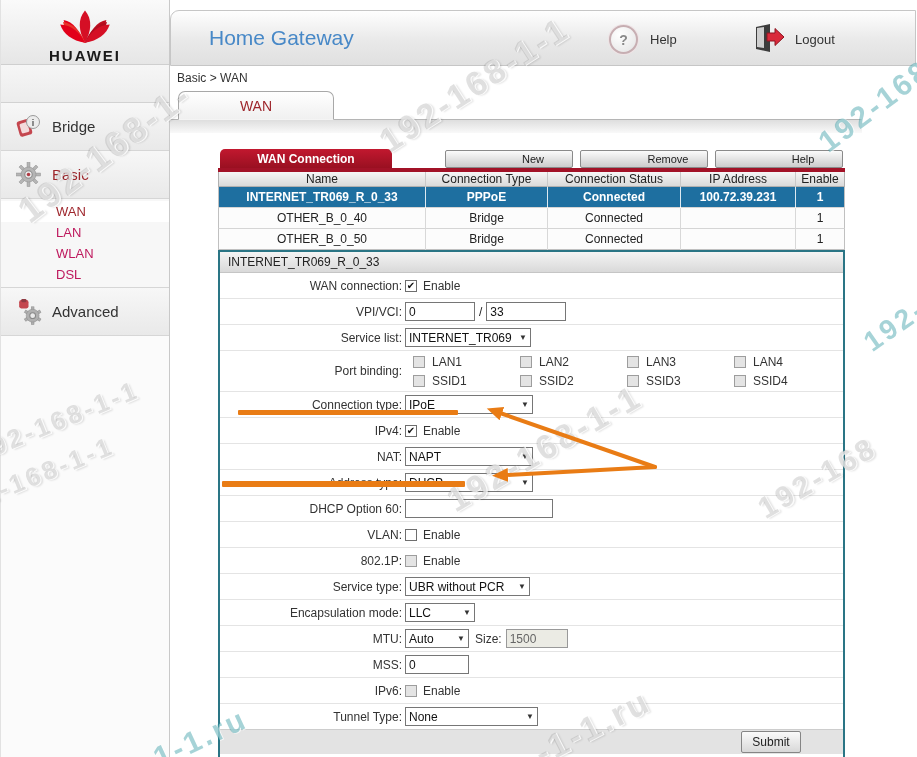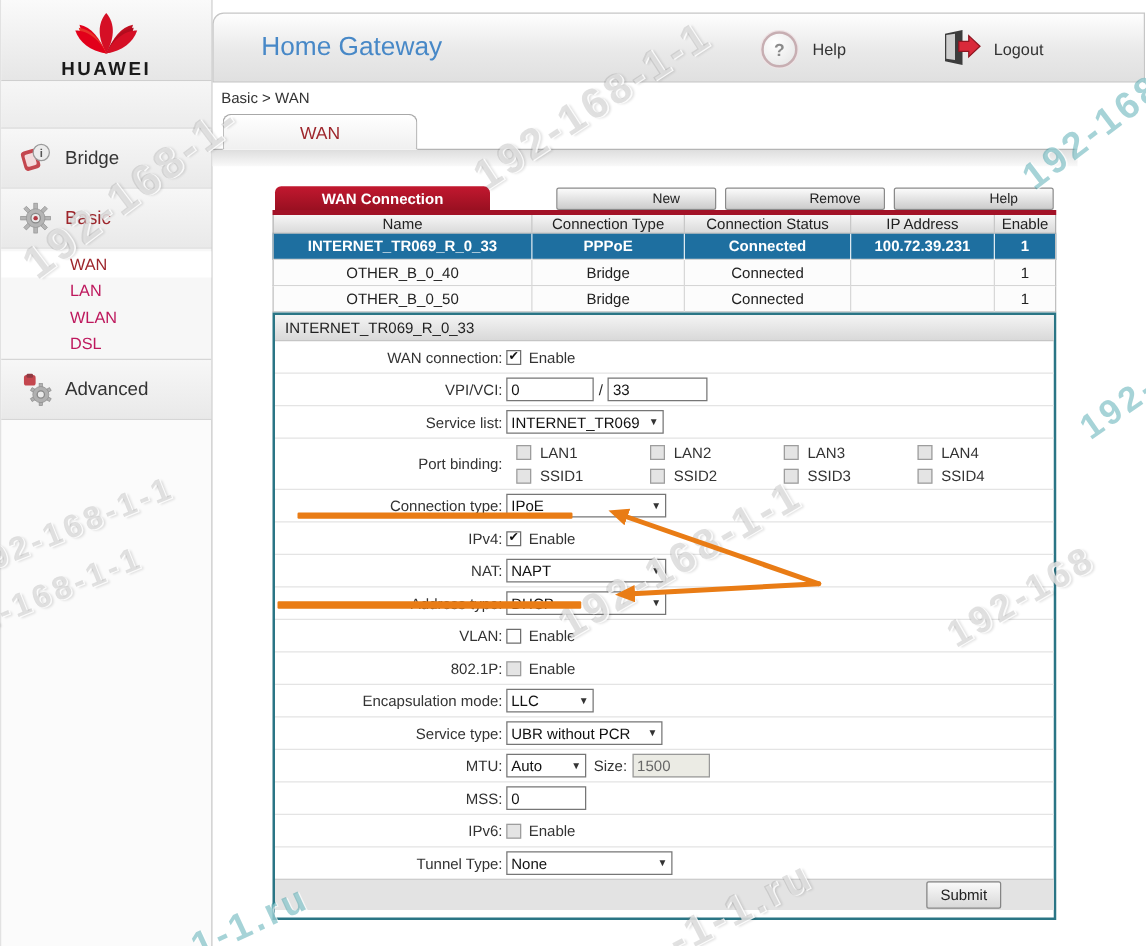--- a/index.html
+++ b/index.html
@@ -364,51 +364,57 @@
 
     <div class="frow">
       <div class="flabel">Address type:</div>
       <div class="fctrl">
         <div class="sel" style="width:128px">
           <span>DHCP</span>
         </div>
       </div>
     </div>
 
+    <div class="frow">
+      <div class="flabel">DHCP Option 60:</div>
+      <div class="fctrl">
+        <input class="inp" style="width: 148px;" value="">
+      </div>
+    </div>
 
     <div class="frow">
       <div class="flabel">VLAN:</div>
       <div class="fctrl">
         <span class="cb"></span>
         <span class="cbl">Enable</span>
       </div>
     </div>
 
     <div class="frow">
       <div class="flabel">802.1P:</div>
       <div class="fctrl">
         <span class="cb dis"></span>
         <span class="cbl">Enable</span>
       </div>
     </div>
 
     <div class="frow">
+      <div class="flabel">Service type:</div>
+      <div class="fctrl">
+        <div class="sel" style="width:125px">
+          <span>UBR without PCR</span>
+        </div>
+      </div>
+    </div>
+
+    <div class="frow">
       <div class="flabel">Encapsulation mode:</div>
       <div class="fctrl">
         <div class="sel" style="width:70px">
           <span>LLC</span>
-        </div>
-      </div>
-    </div>
-
-    <div class="frow">
-      <div class="flabel">Service type:</div>
-      <div class="fctrl">
-        <div class="sel" style="width:125px">
-          <span>UBR without PCR</span>
         </div>
       </div>
     </div>
 
     <div class="frow">
       <div class="flabel">MTU:</div>
       <div class="fctrl">
         <div class="sel" style="width:64px">
           <span>Auto</span>
         </div>

